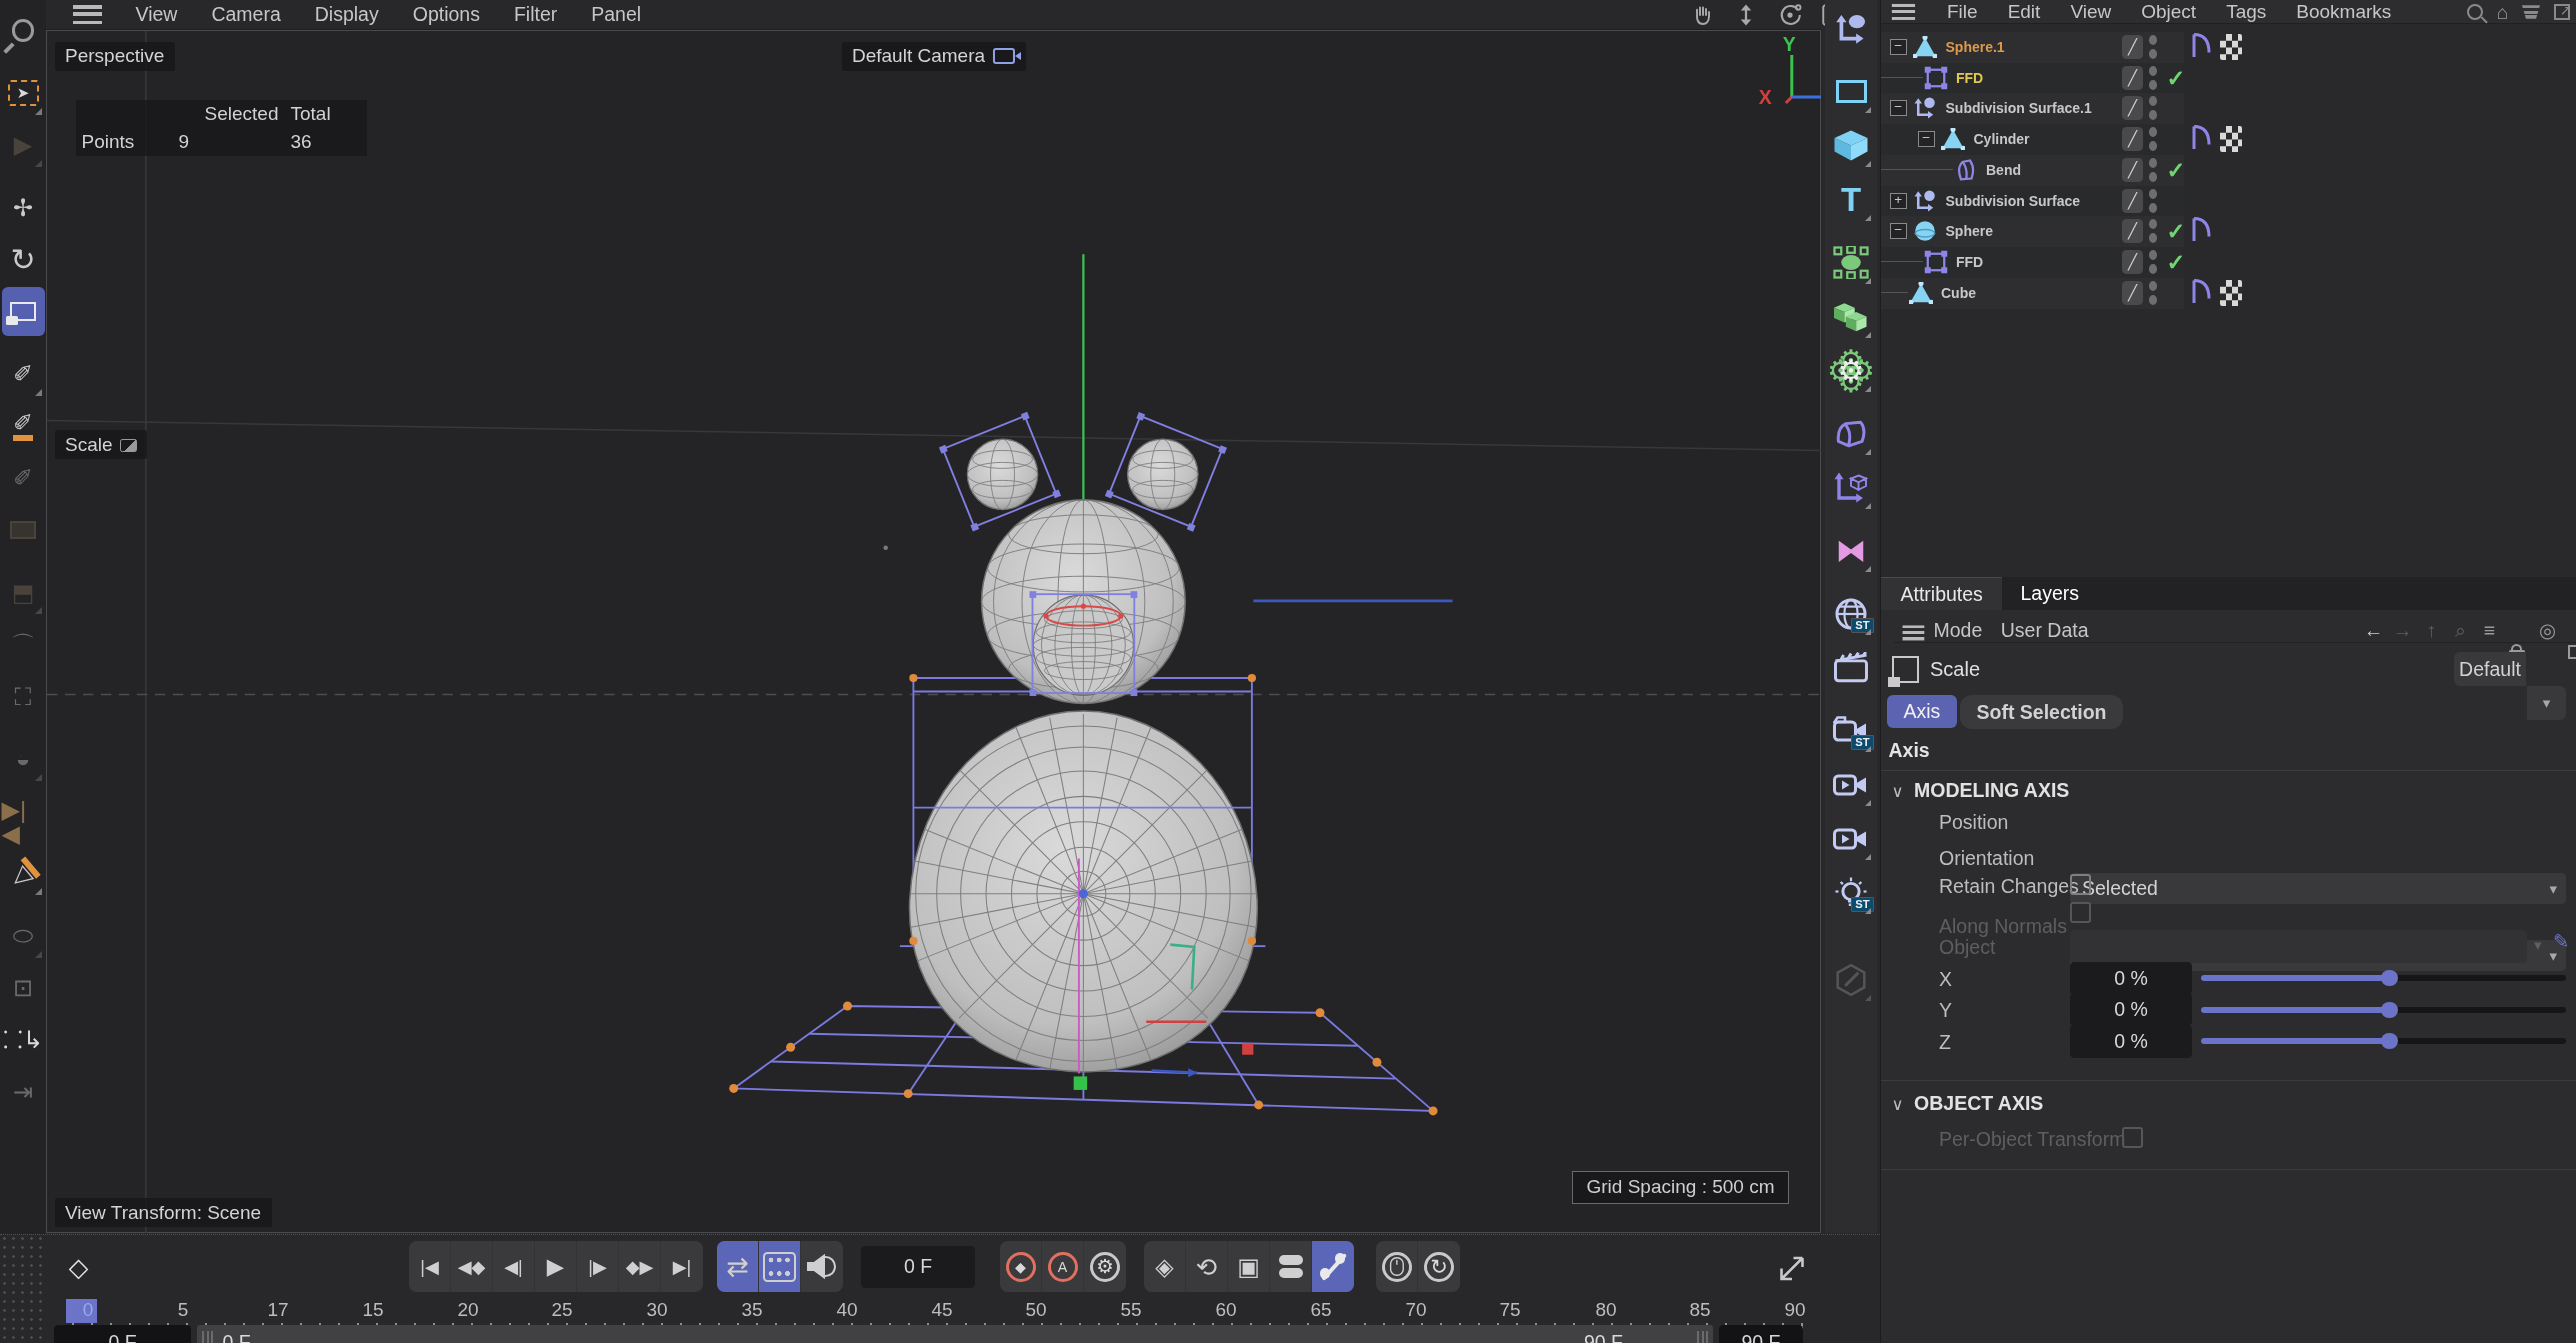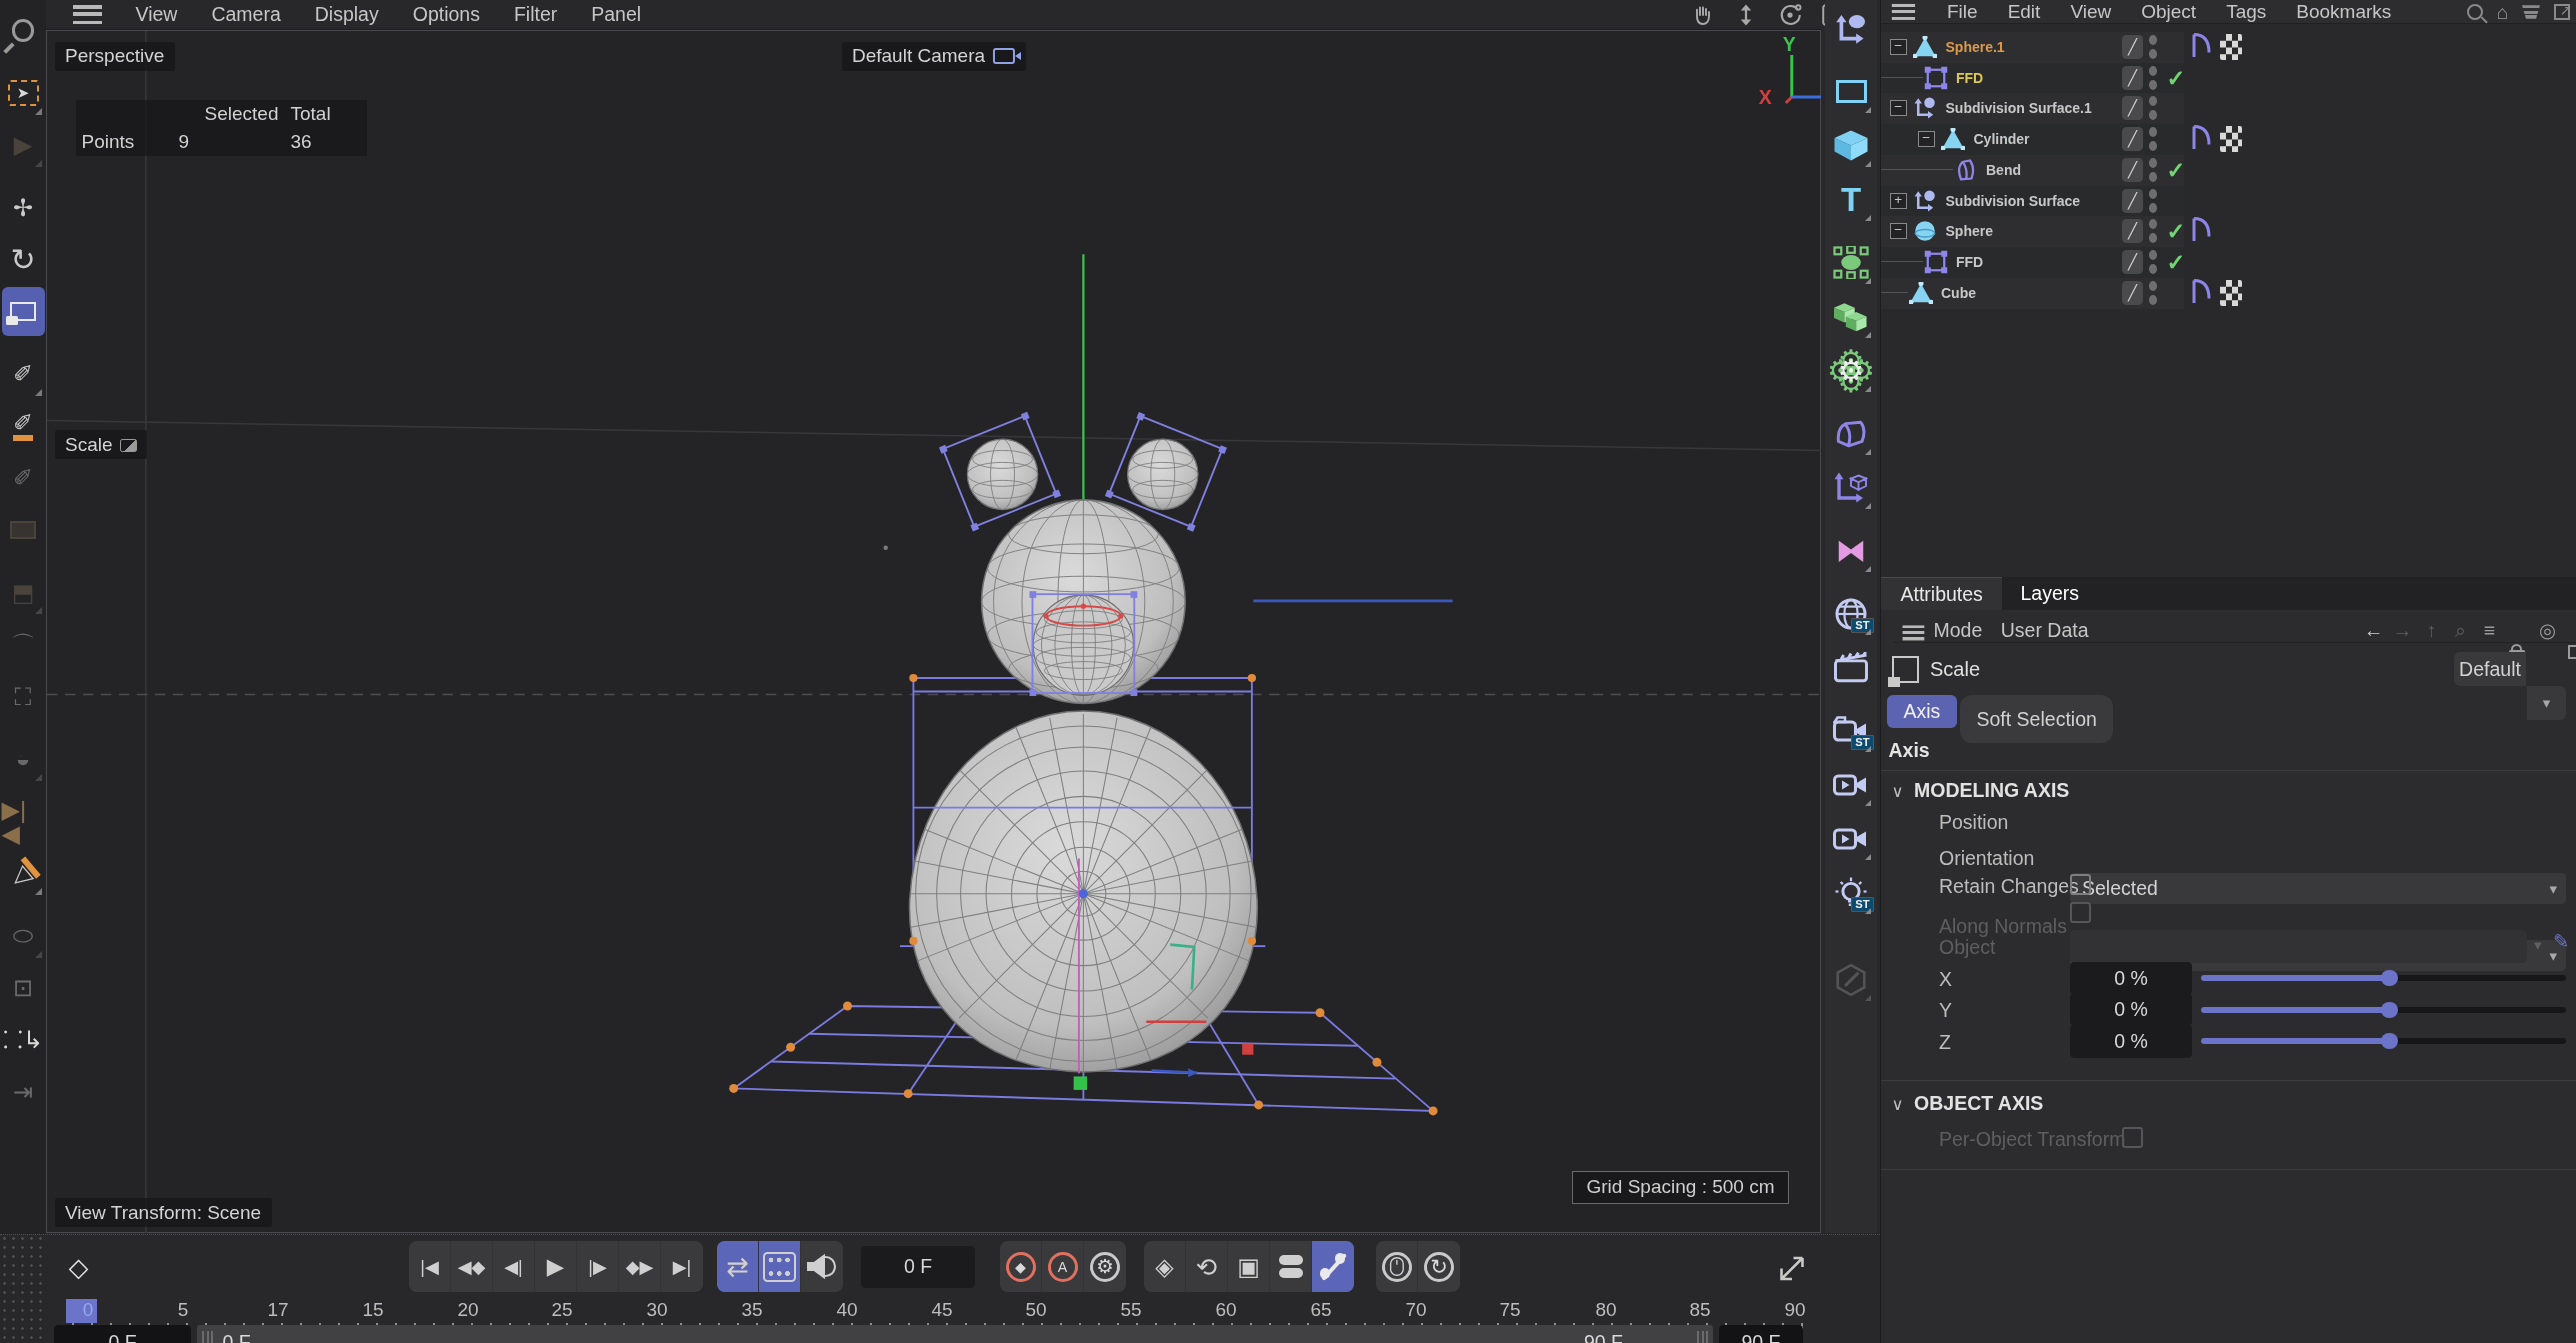--- a/index.html
+++ b/index.html
@@ -836,21 +836,21 @@
       <div class="abs" style="left:10.5px;top:79px;width:27px;height:27px;border:2.2px solid #c9c9c9;">
           <i style="position:absolute;left:-6px;bottom:-6px;width:12px;height:9.7px;background:#c9c9c9;"></i>
         </div>
       <div class="abs" style="left:49px;top:81px;color:#e0e0e0;font-size:20px;">Scale</div>
       <div class="abs fieldbox" style="left:573px;top:75px;width:72px;height:34px;border-radius:6px 0 0 6px;justify-content:center;">Default</div>
       <div class="abs fieldbox" style="left:646px;top:75px;width:39px;height:34px;border-radius:0 6px 6px 0;justify-content:center;">
           <span class="arr" style="position:static;">▾</span>
         </div>
 
       <div class="abs" style="left:6px;top:118px;height:33px;background:#5c63b0;color:#f0f0f0;border-radius:6px;display:flex;align-items:center;padding:0 16.5px;">Axis</div>
-      <div class="abs" style="left:79px;top:118px;height:48px;background:#3a3a3c;color:#d2d2d2;border-radius:12px;display:flex;align-items:center;padding:0 16.5px;">Soft Selection</div>
+      <div class="abs" style="left:79px;top:118px;height:34px;background:#3a3a3c;color:#d2d2d2;border-radius:12px;display:flex;align-items:center;padding:0 16.5px;font-weight:bold;">Soft Selection</div>
 
       <div class="abs" style="left:7.5px;top:162px;color:#e4e4e4;font-weight:bold;">Axis</div>
       <div class="sep" style="top:193px;"></div>
 
       <div class="sechead" style="top:202px;"><span class="chev">∨</span><span>MODELING AXIS</span></div>
 
       <div class="alabel" style="top:234px;">Position</div>
       <div class="abs fieldbox" style="left:189px;top:228px;width:496px;height:31px;">
           <span>Selected</span>
           <span class="arr">▾</span>

